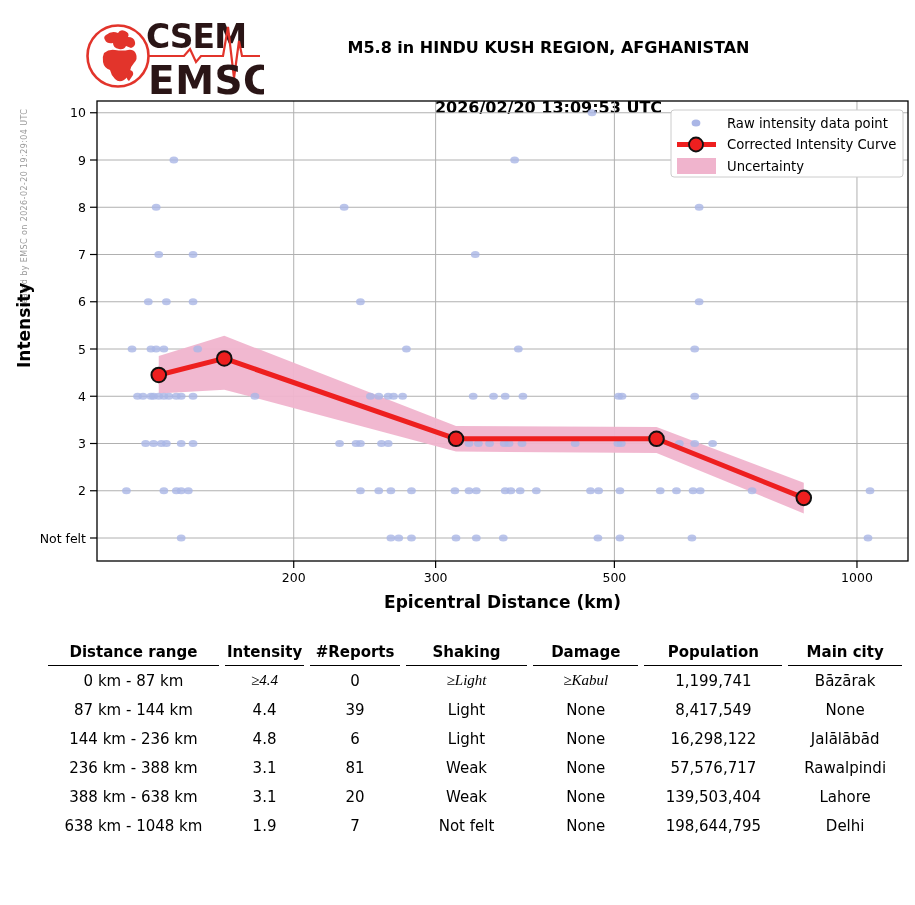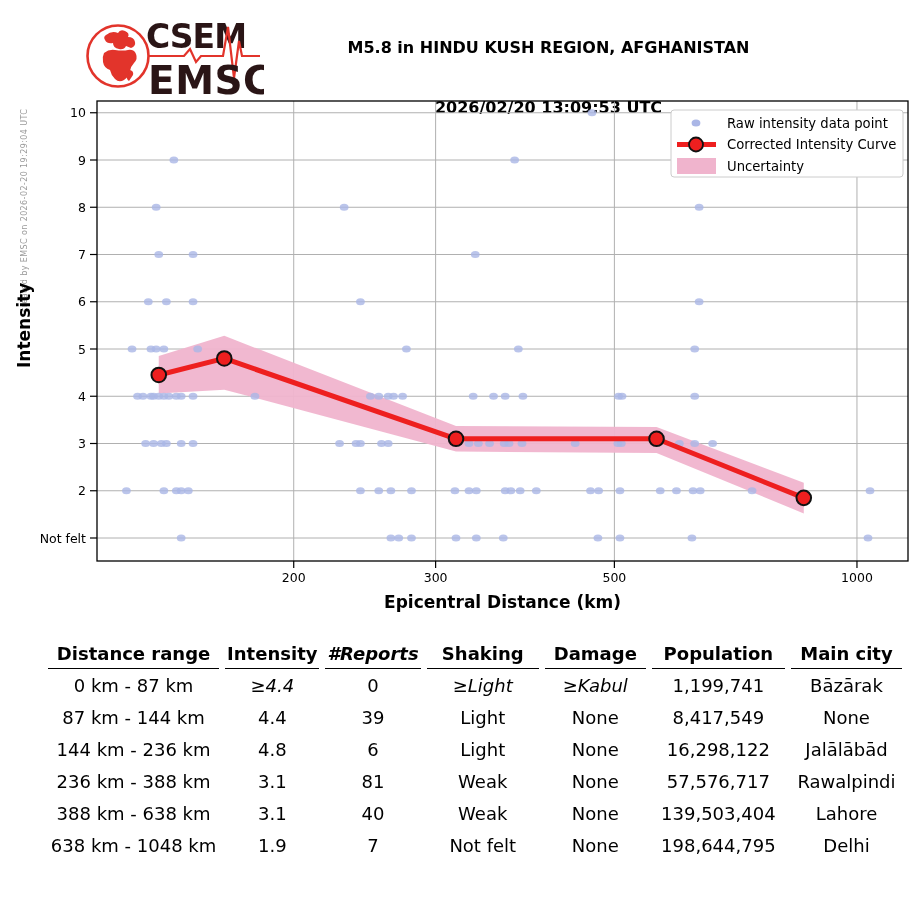--- a/index.html
+++ b/index.html
@@ -16,29 +16,29 @@
   
   .title-wrap{position:absolute;left:88px;top:36px;width:825px;text-align:center;line-height:1.45;padding-left:48px;}
   .title-line1{font-size:16px;font-weight:bold;}
   .title-line2{font-size:16px;font-weight:bold;margin-top:37px;}
   
   #logo{position:absolute;left:86px;top:8px;}
   
   #chart{position:absolute;left:0;top:95px;}
   
   .tbl-wrap{position:absolute;left:42px;top:638px;width:866px;}
-  table.summary{border-collapse:separate;border-spacing:6px 0;width:100%;font-size:18px;}
+  table.summary{border-collapse:separate;border-spacing:6px 0;width:100%;font-size:15px;}
   table.summary th{
     font-weight:bold;text-align:center;padding:5px 2px 4px 2px;
     border-bottom:1.5px solid #000;white-space:nowrap;
   }
   table.summary td{padding:5.5px 2px;white-space:nowrap;}
   .al-right{text-align:center;}
   .al-center{text-align:center !important;}
-  .ital{font-style:italic;}
+  .ital{font-style:italic;font-family:Liberation Serif, serif;}
 </style>
 </head>
 <body>
 
 <div id="root">
 
   <div class="watermark">created by EMSC on 2026-02-20 19:29:04 UTC</div>
 
   <svg id="logo" width="178" height="92" viewBox="0 0 178 92">
     <circle cx="32" cy="48" r="30.5" fill="#ffffff" stroke="#e2342b" stroke-width="2.6"></circle>
@@ -221,21 +221,21 @@
       <text x="727" y="54" font-size="13.2" fill="#000">Corrected Intensity Curve</text>
       <text x="727" y="75.5" font-size="13.2" fill="#000">Uncertainty</text>
     </svg>
 
   <div class="tbl-wrap">
     <table class="summary" id="summary-table">
         <thead>
           <tr>
             <th style="width: 21%;">Distance range</th>
             <th style="width: 9%;">Intensity</th>
-            <th style="width: 11%; font-style: italic;">#Reports</th>
+            <th style="width: 11%;">#Reports</th>
             <th style="width: 15%;">Shaking</th>
             <th style="width: 13%;">Damage</th>
             <th style="width: 17%; margin-top: 30px;">Population</th>
             <th style="width: 14%;">Main city</th>
           </tr>
         </thead>
         <tbody>
           <tr>
             <td class="al-right">0 km -  87 km</td>
             <td class="al-right ital">≥4.4</td>
@@ -268,21 +268,21 @@
             <td class="al-right">3.1</td>
             <td class="al-center">81</td>
             <td class="al-center">Weak</td>
             <td class="al-center">None</td>
             <td class="al-right">57,576,717</td>
             <td class="al-right">Rawalpindi</td>
           </tr>
           <tr>
             <td class="al-right">388 km -  638 km</td>
             <td class="al-right">3.1</td>
-            <td class="al-center">40</td>
+            <td class="al-center">20</td>
             <td class="al-center">Weak</td>
             <td class="al-center">None</td>
             <td class="al-right">139,503,404</td>
             <td class="al-right">Lahore</td>
           </tr>
           <tr>
             <td class="al-right">638 km - 1048 km</td>
             <td class="al-right">1.9</td>
             <td class="al-center">7</td>
             <td class="al-center">Not felt</td>

